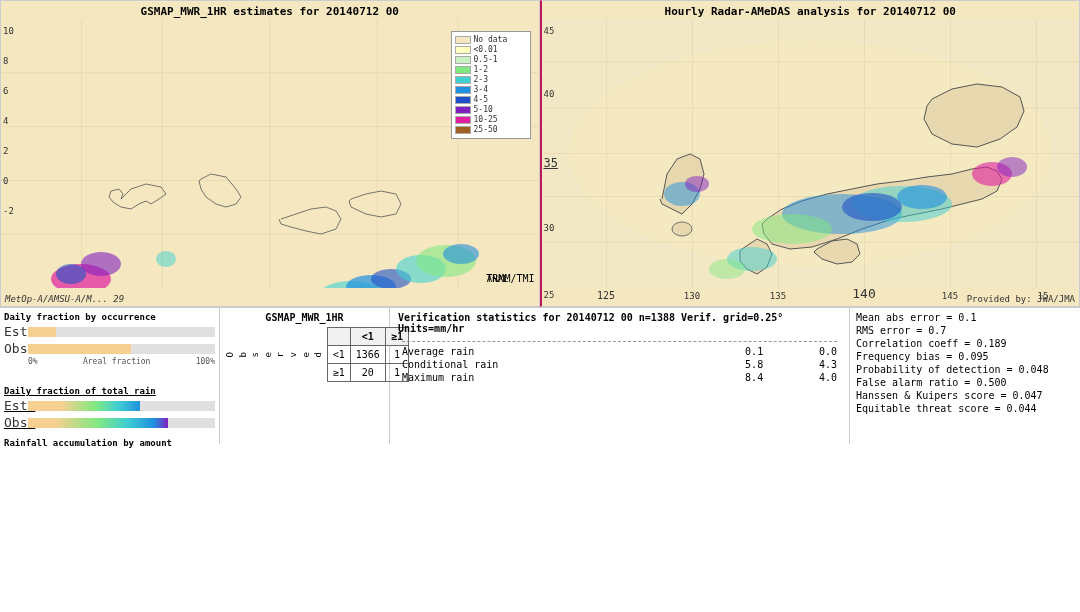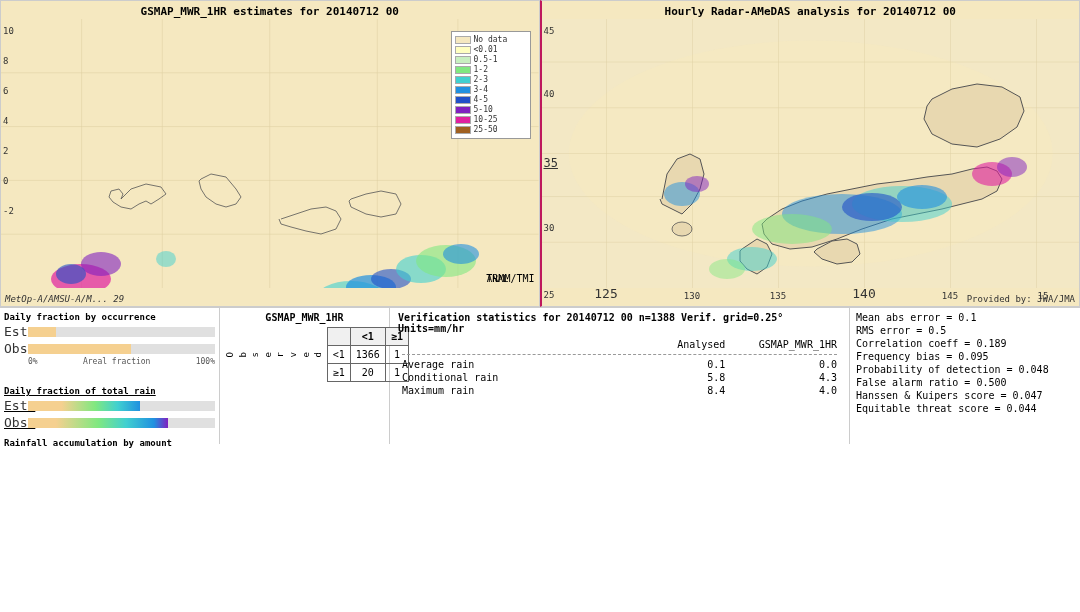--- a/index.html
+++ b/index.html
@@ -485,21 +485,21 @@
         <ellipse cx="155" cy="165" rx="12" ry="8" fill="#8020c0" opacity="0.5"></ellipse>
       </svg>
 
       <div style="position:absolute;top:25px;left:2px;font-size:9px;color:#333;">45</div>
       <div style="position:absolute;top:88px;left:2px;font-size:9px;color:#333;">40</div>
       <div style="position:absolute;top:155px;left:2px;font-size:12px;color:#333;text-decoration:underline;">35</div>
       <div style="position:absolute;top:222px;left:2px;font-size:9px;color:#333;">30</div>
       <div style="position:absolute;top:289px;left:2px;font-size:9px;color:#333;">25</div>
       <div style="position:absolute;top:356px;left:2px;font-size:9px;color:#333;">20</div>
 
-      <div style="position:absolute;bottom:5px;left:12%;font-size:13px;color:#333;transform:translateX(-50%);">125</div>
+      <div style="position:absolute;bottom:5px;left:12%;font-size:10px;color:#333;transform:translateX(-50%);">125</div>
       <div style="position:absolute;bottom:5px;left:28%;font-size:9px;color:#333;transform:translateX(-50%);">130</div>
       <div style="position:absolute;bottom:5px;left:44%;font-size:9px;color:#333;transform:translateX(-50%);">135</div>
       <div style="position:absolute;bottom:5px;left:60%;font-size:13px;color:#333;transform:translateX(-50%);">140</div>
       <div style="position:absolute;bottom:5px;left:76%;font-size:9px;color:#333;transform:translateX(-50%);">145</div>
       <div style="position:absolute;bottom:5px;left:92%;font-size:9px;color:#333;transform:translateX(-50%);margin-left:7px;">15</div>
 
       <div class="map-attribution">Provided by: JWA/JMA</div>
     </div>
   </div>
 
@@ -581,25 +581,20 @@
             </tbody>
           </table>
         </div>
       </div>
     </div>
 
     <div class="stats-area">
       <div class="stats-header">Verification statistics for 20140712 00  n=1388  Verif. grid=0.25°  Units=mm/hr</div>
       <table class="stats-table">
         <thead>
-          <tr>
-            <td class="col-label"></td>
-            <td class="col-val">Analysed</td>
-            <td class="col-val">GSMAP_MWR_1HR</td>
-          </tr>
           <tr>
             <td colspan="3">
                 <hr style="border:none;border-top:1px dashed #999;margin:2px 0;">
               </td>
           </tr>
         </thead>
         <tbody id="stats-tbody">
             <tr>
     <td class="col-label">Average rain</td>
     <td class="col-val">0.1</td>
@@ -614,21 +609,21 @@
     <td class="col-label">Maximum rain</td>
     <td class="col-val">8.4</td>
     <td class="col-val">4.0</td>
   </tr>
           </tbody>
       </table>
     </div>
 
     <div class="scores-area" id="scores-container">
     <div class="score-line">Mean abs error = 0.1</div>
-        <div class="score-line">RMS error = 0.5</div>
+        <div class="score-line">RMS error = 0.7</div>
         <div class="score-line">Correlation coeff = 0.189</div>
         <div class="score-line">Frequency bias = 0.095</div>
         <div class="score-line">Probability of detection = 0.048</div>
         <div class="score-line">False alarm ratio = 0.500</div>
         <div class="score-line">Hanssen &amp; Kuipers score = 0.047</div>
         <div class="score-line">Equitable threat score = 0.044</div>
       </div>
 
   </div>
 </div>

